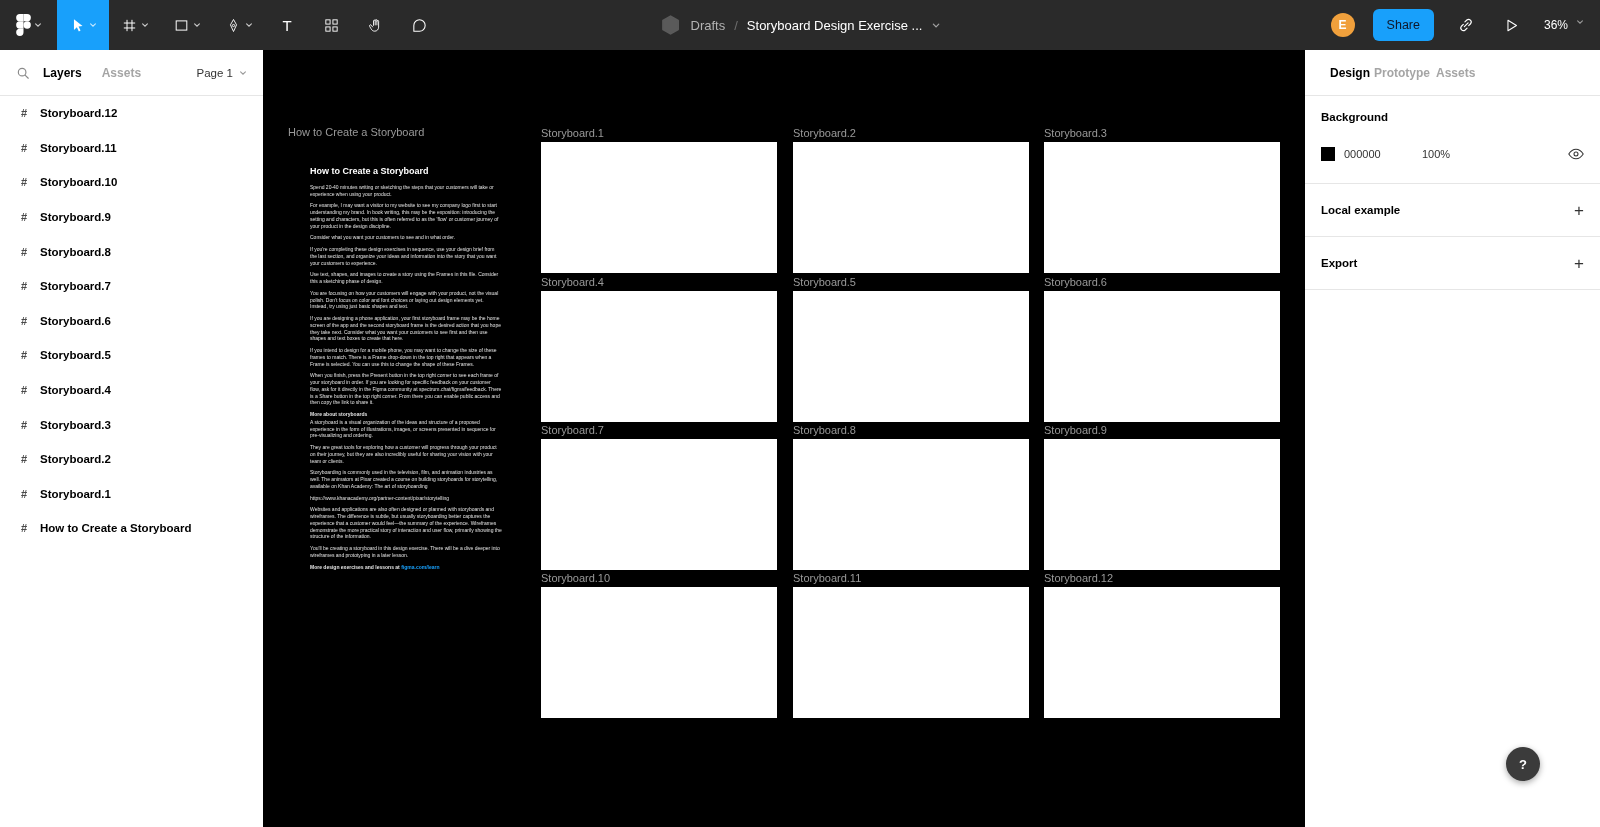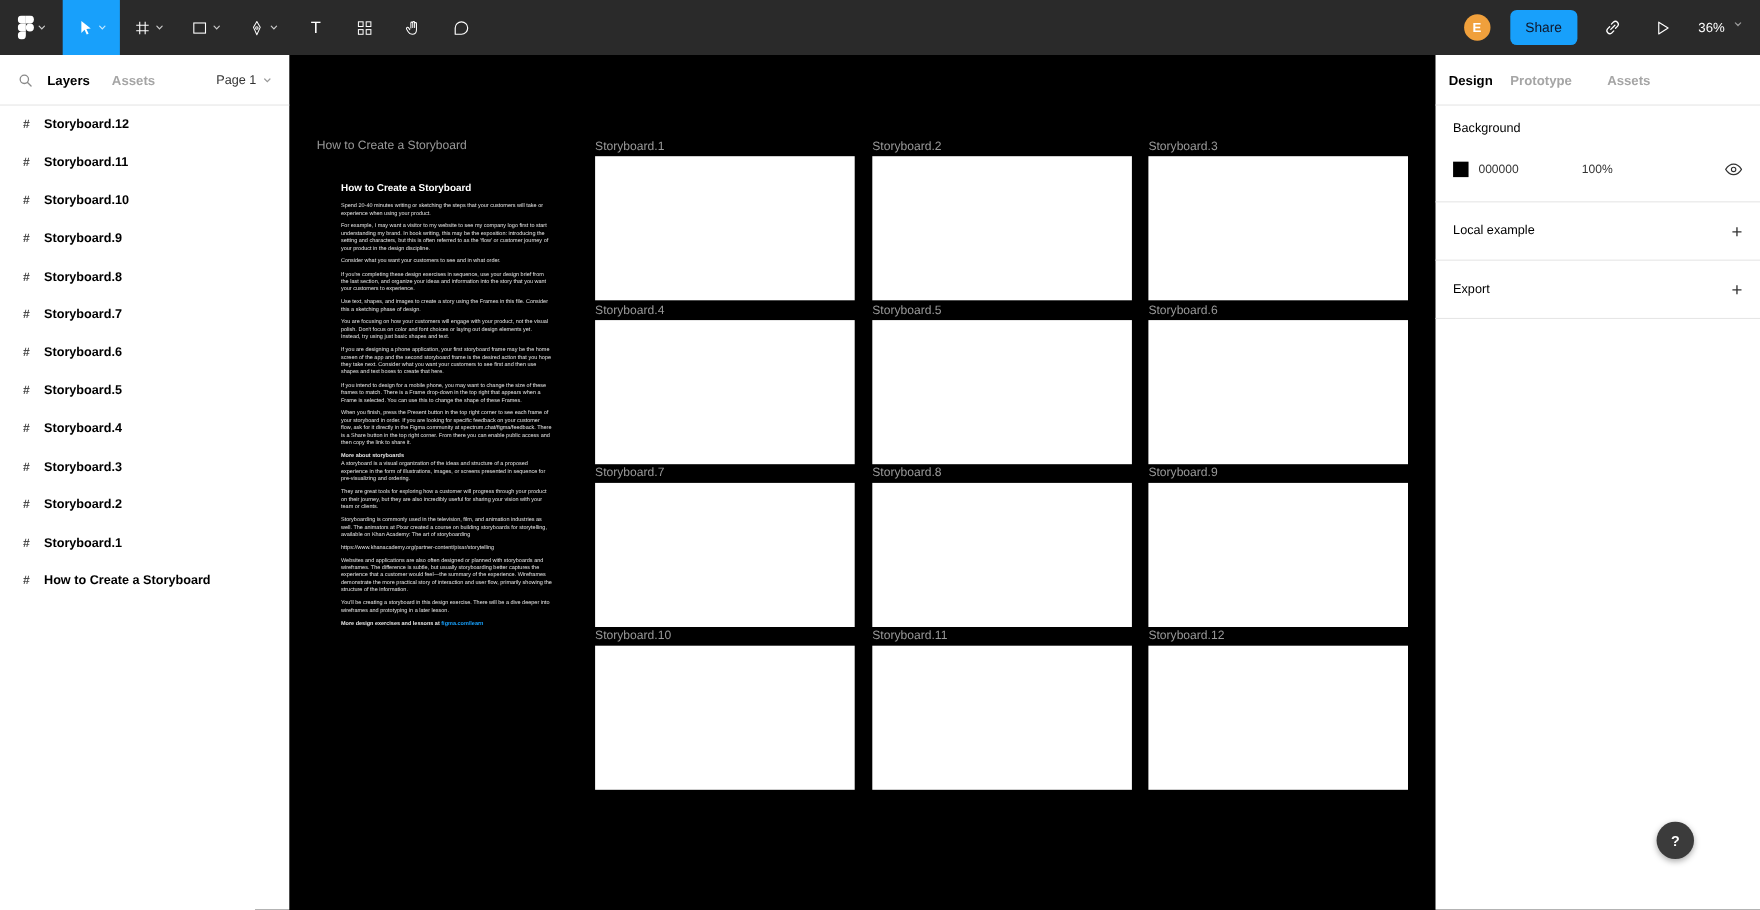--- a/index.html
+++ b/index.html
@@ -53,27 +53,27 @@
   .doc-body{position:absolute;left:47px;top:116px;width:384px;transform:scale(.5);transform-origin:0 0}
   .doc-title{font-size:18px;font-weight:700;color:#fff;margin:0 0 14px}
   .doc-body p{font-size:10px;line-height:1.35;color:#e4e4e4;margin:0 0 10px}
   .blk-h2{color:#1bc47d;font-weight:700;margin-bottom:2px !important}
   .blk-link{color:#18a0fb;word-break:break-all}
   .blk-footer{font-weight:700;color:#fff}
   .blk-footer .doc-link{color:#18a0fb}
 
   
   .right-sidebar{position:absolute;top:50px;left:1305px;width:295px;height:777px;background:#fff;z-index:10}
-  .rs-tabs{height:46px;display:flex;align-items:center;gap:16px;padding:0 12px;border-bottom:1px solid #e6e6e6}
+  .rs-tabs{height:46px;display:flex;align-items:center;gap:4px;padding:0 25px;border-bottom:1px solid #e6e6e6}
   .rs-section{padding:15px 16px;border-bottom:1px solid #e6e6e6}
-  .section-heading{font-size:11.5px;font-weight:400;color:#000}
+  .section-heading{font-size:11.5px;font-weight:700;color:#000}
   .bg-row{margin-top:17px;display:flex;align-items:center;height:28px}
   .swatch{width:14px;height:14px;background:#000;border:1px solid rgba(0,0,0,.15);margin-right:9px;cursor:pointer}
   .hex{font-size:11px;color:#333;width:64px;cursor:text}
-  .opacity{font-size:11px;color:#333;margin-left:30px;cursor:text}
+  .opacity{font-size:11px;color:#333;margin-left:14px;cursor:text}
   .eye-btn{margin-left:auto;display:flex;align-items:center;cursor:pointer}
   .row-section{height:53px;display:flex;align-items:center;justify-content:space-between;
     padding:0 16px;border-bottom:1px solid #e6e6e6}
   .plus-btn{font-size:17px;font-weight:300;color:#333;cursor:pointer;line-height:1}
 
   
   .help-btn{position:absolute;right:60px;bottom:46px;width:34px;height:34px;border-radius:50%;
     background:#3b3b3b;color:#fff;font-size:13px;font-weight:700;display:flex;align-items:center;
     justify-content:center;box-shadow:0 2px 6px rgba(0,0,0,.35);cursor:pointer;z-index:30}
 </style>
@@ -153,20 +153,33 @@
         <path d="M9.2 11.8V5.6a1.2 1.2 0 0 1 2.4 0v5.6m0-6.4a1.2 1.2 0 0 1 2.4 0v6.4m0-5.2a1.2 1.2 0 0 1 2.4 0v8.3c0 3.3-2.3 5.7-5.5 5.7-2.4 0-3.8-1-5.2-3.4l-1.9-3.2c-.5-.9-.3-1.8.5-2.2.7-.4 1.5-.1 2 .6l1.5 2.2"></path>
       </svg>
     </div>
     <div class="tool-btn narrow">
       <svg width="17" height="17" viewBox="0 0 24 24" fill="none" stroke="#fff" stroke-width="1.5" stroke-linejoin="round">
         <path d="M4 12a8 8 0 1 1 8 8H4v-8z"></path>
       </svg>
     </div>
   </div>
 
+  <div class="breadcrumb">
+    <svg width="22" height="22" viewBox="0 0 24 24">
+      <path d="M12 2.5l8.2 4.7v9.6L12 21.5l-8.2-4.7V7.2z" fill="#5a5a5a" stroke="#5a5a5a" stroke-width="2" stroke-linejoin="round"></path>
+    </svg>
+    <span class="crumb-project">Drafts</span>
+    <span class="crumb-sep">/</span>
+    <span class="crumb-file">Storyboard Design Exercise ...</span>
+    <span class="crumb-chev">
+      <svg width="9" height="9" viewBox="0 0 10 10" fill="none" stroke="currentColor" stroke-width="1.4" stroke-linecap="round">
+          <path d="M2 3.5l3 3 3-3"></path>
+        </svg>
+    </span>
+  </div>
 
   <div class="tool-group-right">
     <div class="avatar">E</div>
     <button class="share-btn">Share</button>
     <div class="icon-btn">
       <svg width="20" height="20" viewBox="0 0 24 24" fill="none" stroke="#fff" stroke-width="1.4" stroke-linecap="round">
         <path d="M10 14l4.5-4.5M8.8 11.2l-2.3 2.3a3.2 3.2 0 0 0 4.5 4.5l2.3-2.3M15.2 12.8l2.3-2.3a3.2 3.2 0 0 0-4.5-4.5l-2.3 2.3"></path>
       </svg>
     </div>
     <div class="icon-btn">
@@ -331,21 +344,21 @@
     </div>
     <div class="sb-wrap" style="left: 781px; top: 521px;">
       <div class="frame-label">Storyboard.12</div>
       <div class="sb-frame"></div>
     </div>
   </div>
 
 <div class="right-sidebar">
   <div class="rs-tabs">
     <span class="tab active" style="margin-right:0">Design</span>
-    <span class="tab" style="margin-right:16px">Prototype</span>
+    <span class="tab" style="margin-right:2px">Prototype</span>
     <span class="tab" style="margin-right:0">Assets</span>
   </div>
 
   <div class="rs-section">
     <div class="section-heading">Background</div>
     <div class="bg-row">
       <span class="swatch"></span>
       <span class="hex">000000</span>
       <span class="opacity">100%</span>
       <span class="eye-btn">

